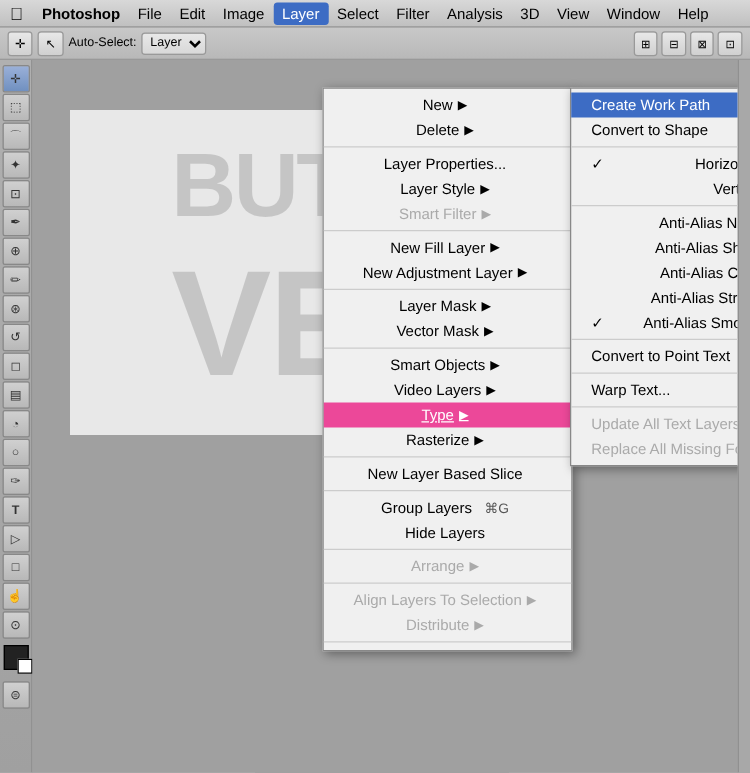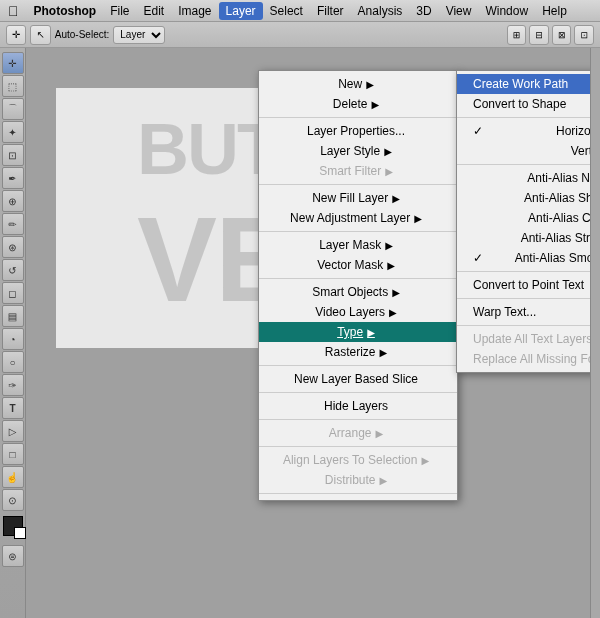--- a/index.html
+++ b/index.html
@@ -170,21 +170,21 @@
       font-size: 12px;
       color: #000;
       cursor: pointer;
       display: flex;
       justify-content: center;
       align-items: center;
       position: relative;
       white-space: nowrap;
     }
     .menu-item:hover, .menu-item.highlighted {
-      background: #0f766e;
+      background: #ec4899;
       color: #fff;
       text-decoration: underline;
     }
     .menu-item.disabled {
       color: #aaa;
       cursor: default;
     }
     .menu-separator {
       height: 1px;
       background: #ccc;
@@ -361,20 +361,24 @@
       <div class="menu-item">
         <span>Rasterize</span>
         <span class="menu-arrow">▶</span>
       </div>
       <div class="menu-separator"></div>
       <div class="menu-item">
         <span>New Layer Based Slice</span>
       </div>
       <div class="menu-separator"></div>
       <div class="menu-item">
+        <span>Group Layers</span>
+        <span class="menu-shortcut">⌘G</span>
+      </div>
+      <div class="menu-item">
         <span>Hide Layers</span>
       </div>
       <div class="menu-separator"></div>
       <div class="menu-item disabled">
         <span>Arrange</span>
         <span class="menu-arrow">▶</span>
       </div>
       <div class="menu-separator"></div>
       <div class="menu-item disabled">
         <span>Align Layers To Selection</span>

